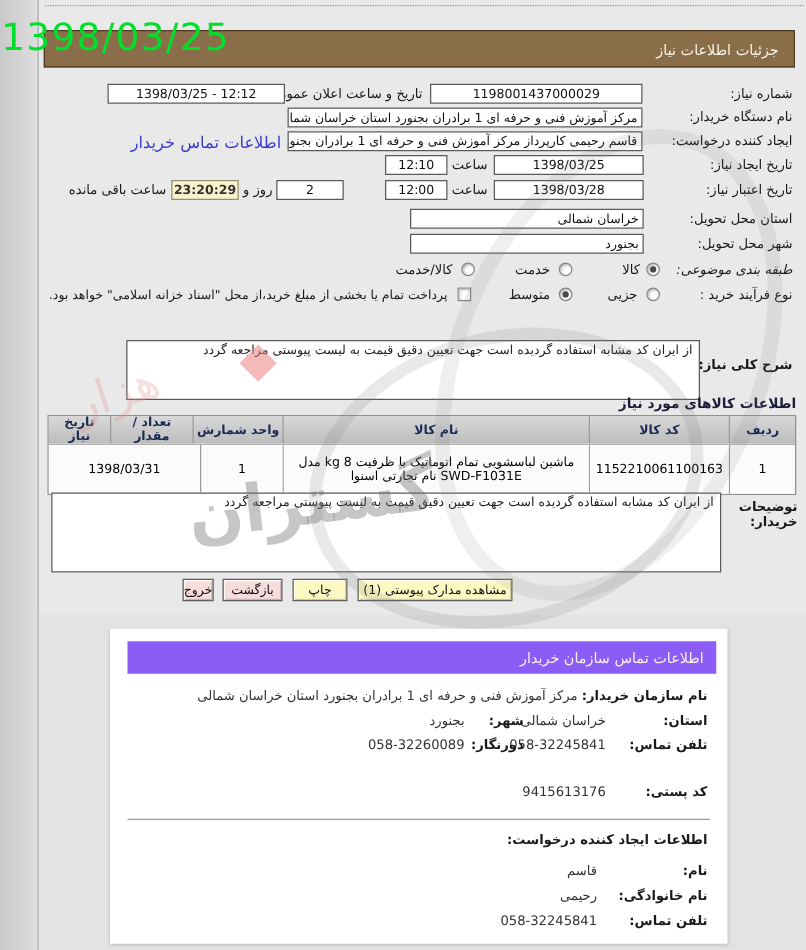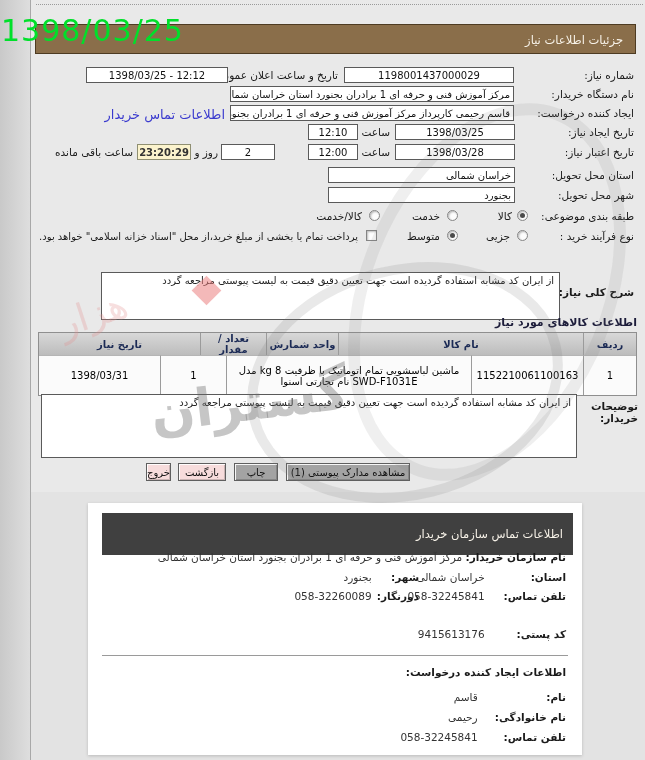--- a/index.html
+++ b/index.html
@@ -38,25 +38,25 @@
   .tbl .hc{background:linear-gradient(#d8d8d8,#bcbcbc);color:#1b2a55;font-weight:bold;}
   .tbl .cell{box-sizing:border-box;border-left:1px solid #9b9b9b;font-size:10px;
     display:flex;align-items:center;justify-content:center;text-align:center;padding:1px 2px;}
   .tbl .trow .cell:last-child{border-left:none;}
   .tbl .hc .cell{height:22px;}
   .tbl .bodyrow .cell{height:40px;background:#fbfbfb;border-top:1px solid #b5b5b5;}
   .c1{width:53px;}.c2{width:112px;}.c3{width:245px;}.c4{width:72px;}.c5{width:66px;}.c6{width:66px;flex:1;}
   .btn{position:absolute;top:463px;height:18px;font-size:10px;color:#111;
     display:flex;align-items:center;justify-content:center;border:1px solid #5f5f5f;box-sizing:border-box;
     box-shadow:inset 1px 1px 0 rgba(255,255,255,.9), inset -1px -1px 0 rgba(0,0,0,.18);cursor:pointer;white-space:nowrap;}
-  .btn.green{background:#a3a3a3;}
+  .btn.green{background:#fef9c3;}
   .btn.pink{background:#f7dcdc;}
   .card{position:absolute;left:88px;top:503px;width:494px;height:252px;background:#fff;
     box-shadow:0 1px 3px rgba(0,0,0,.18);}
-  .card-title{position:absolute;top:10px;right:9px;width:471px;height:42px;background:#404040;
+  .card-title{position:absolute;top:10px;right:9px;width:471px;height:26px;background:#8b5cf6;
     color:#f7f2e8;font-size:11.5px;display:flex;align-items:center;padding-right:10px;box-sizing:border-box;}
   .crow{position:absolute;right:16px;font-size:10.5px;color:#333;white-space:nowrap;}
   .crow .cl{display:inline-block;min-width:78px;font-weight:bold;color:#1a1a1a;}
   .crow2{position:absolute;right:163px;font-size:10.5px;color:#333;white-space:nowrap;}
   .crow2 .cl{display:inline-block;min-width:44px;font-weight:bold;color:#1a1a1a;}
   .crow3{position:absolute;right:16px;font-size:10.5px;color:#333;white-space:nowrap;}
   .crow3 .cl{display:inline-block;min-width:85px;font-weight:bold;color:#1a1a1a;}
   .divider{position:absolute;top:152px;right:14px;left:14px;border-top:1px solid #9a9a9a;}
   .wm{position:absolute;inset:0;pointer-events:none;z-index:15;}
   .wm .ring1{position:absolute;left:245px;top:265px;width:300px;height:215px;border:10px solid rgba(120,120,120,.16);border-radius:50%;transform:rotate(-14deg);}
@@ -126,21 +126,21 @@
 
   <span class="lbl" style="top:169px;right:11px;">استان محل تحویل:</span>
   <div class="inp r" style="top:167px;right:130px;width:187px;">
       <span>خراسان شمالی</span>
     </div>
   <span class="lbl" style="top:189px;right:11px;">شهر محل تحویل:</span>
   <div class="inp r" style="top:187px;right:130px;width:187px;">
       <span>بجنورد</span>
     </div>
 
-  <span class="lbl" style="top:210px;right:11px;">طبقه بندی موضوعی:</span>
+  <span class="lbl" style="top:210px;right:11px;font-style:italic;">طبقه بندی موضوعی:</span>
   <span class="radio sel" style="top:210px;right:117px;"></span>
   <span class="lbl" style="top:210px;right:133px;">کالا</span>
   <span class="radio" style="top:210px;right:187px;"></span>
   <span class="lbl" style="top:210px;right:205px;">خدمت</span>
   <span class="radio" style="top:210px;right:265px;"></span>
   <span class="lbl" style="top:210px;right:283px;">کالا/خدمت</span>
 
   <span class="lbl" style="top:230px;right:11px;">نوع فرآیند خرید :</span>
   <span class="radio" style="top:230px;right:117px;"></span>
   <span class="lbl" style="top:230px;right:135px;">جزیی</span>
@@ -149,20 +149,21 @@
   <span class="chk" style="top:230px;right:268px;"></span>
   <span class="lbl" style="top:231px;right:287px;font-size:10px;">پرداخت تمام یا بخشی از مبلغ خرید،از محل "اسناد خزانه اسلامی" خواهد بود.</span>
 
   <span class="lbl b" style="top:286px;right:11px;">شرح کلی نیاز:</span>
   <div class="ta" style="top:272px;right:85px;width:459px;height:48px;text-align:right;"><span>از ایران کد مشابه استفاده گردیده است جهت تعیین دقیق قیمت به لیست پیوستی مراجعه گردد</span></div>
 
   <span class="sec-title" style="top:316px;right:8px;">اطلاعات کالاهای مورد نیاز</span>
   <div class="tbl">
     <div class="trow hc">
       <div class="cell c1">ردیف</div>
+      <div class="cell c2">کد کالا</div>
       <div class="cell c3">نام کالا</div>
       <div class="cell c4">واحد شمارش</div>
       <div class="cell c5">تعداد / مقدار</div>
       <div class="cell c6">تاریخ نیاز</div>
     </div>
     <div class="trow bodyrow">
       <div class="cell c1">1</div>
       <div class="cell c2">
           <span class="num">1152210061100163</span>
         </div>

